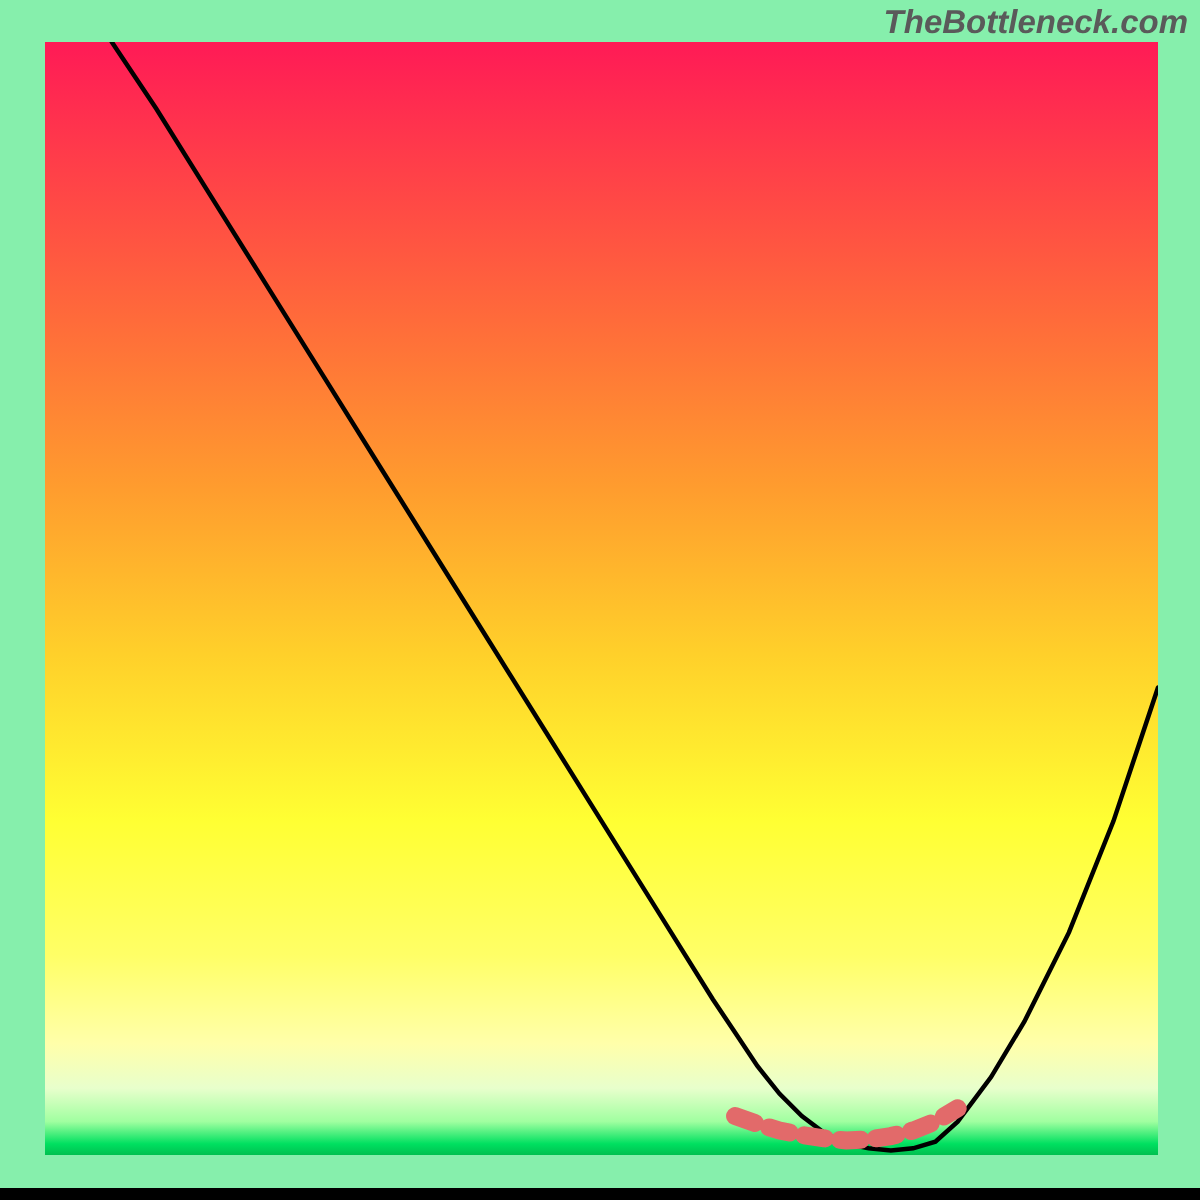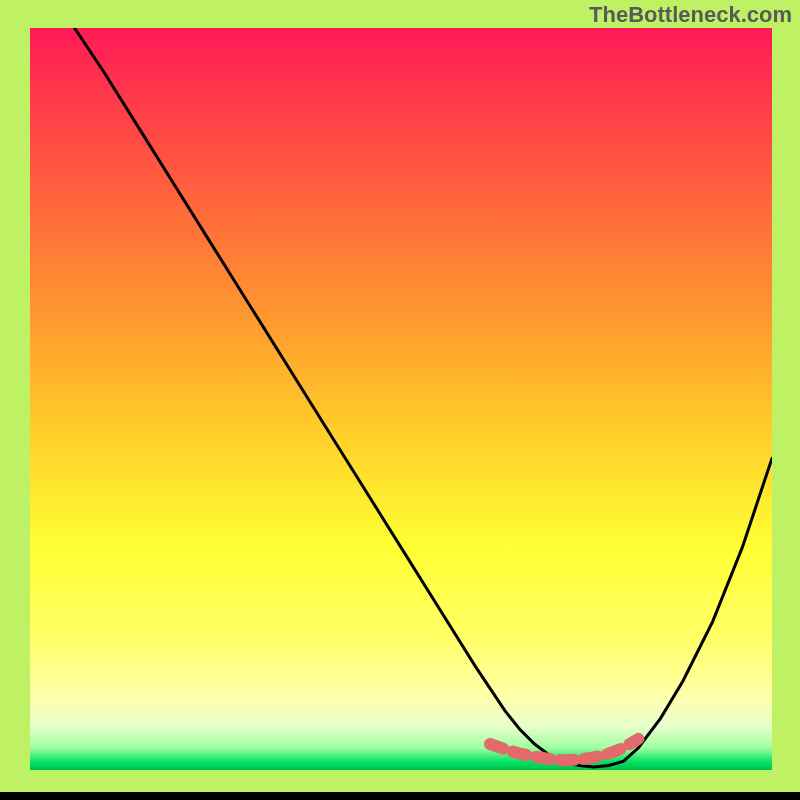--- a/index.html
+++ b/index.html
@@ -7,21 +7,22 @@
     padding: 0;
     width: 800px;
     height: 800px;
     background: #000000;
     overflow: hidden;
   }
   .chart-container {
     position: relative;
     width: 800px;
     height: 792px;
-    background: #bef264;
+    background: #86efac;
+    font-style: italic;
   }
   .attribution {
     position: absolute;
     top: 2px;
     right: 8px;
     font-family: Arial, Helvetica, sans-serif;
     font-size: 22px;
     font-weight: bold;
     color: #5a5a5a;
     letter-spacing: 0px;

